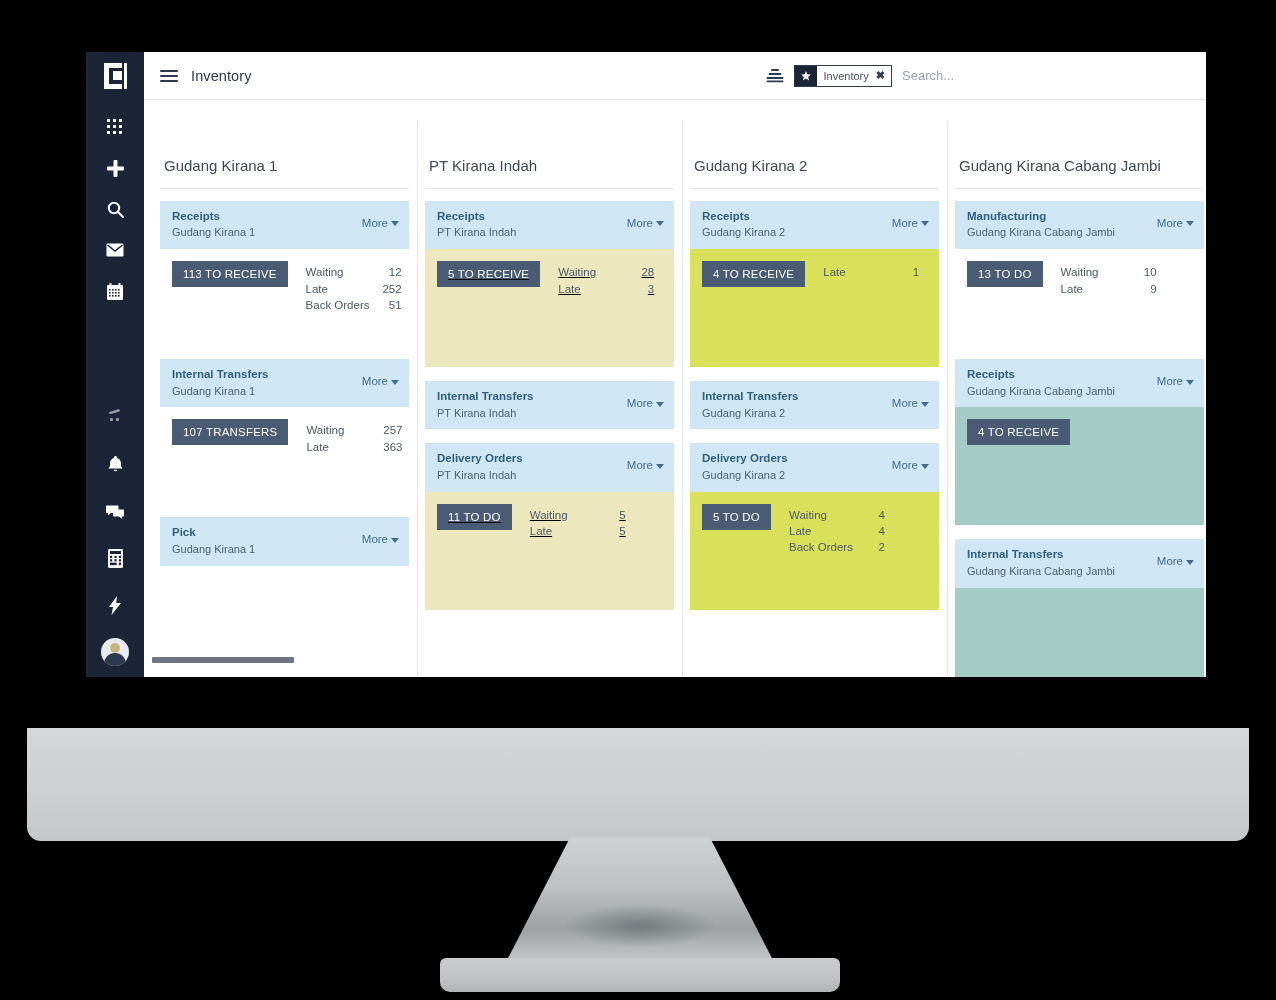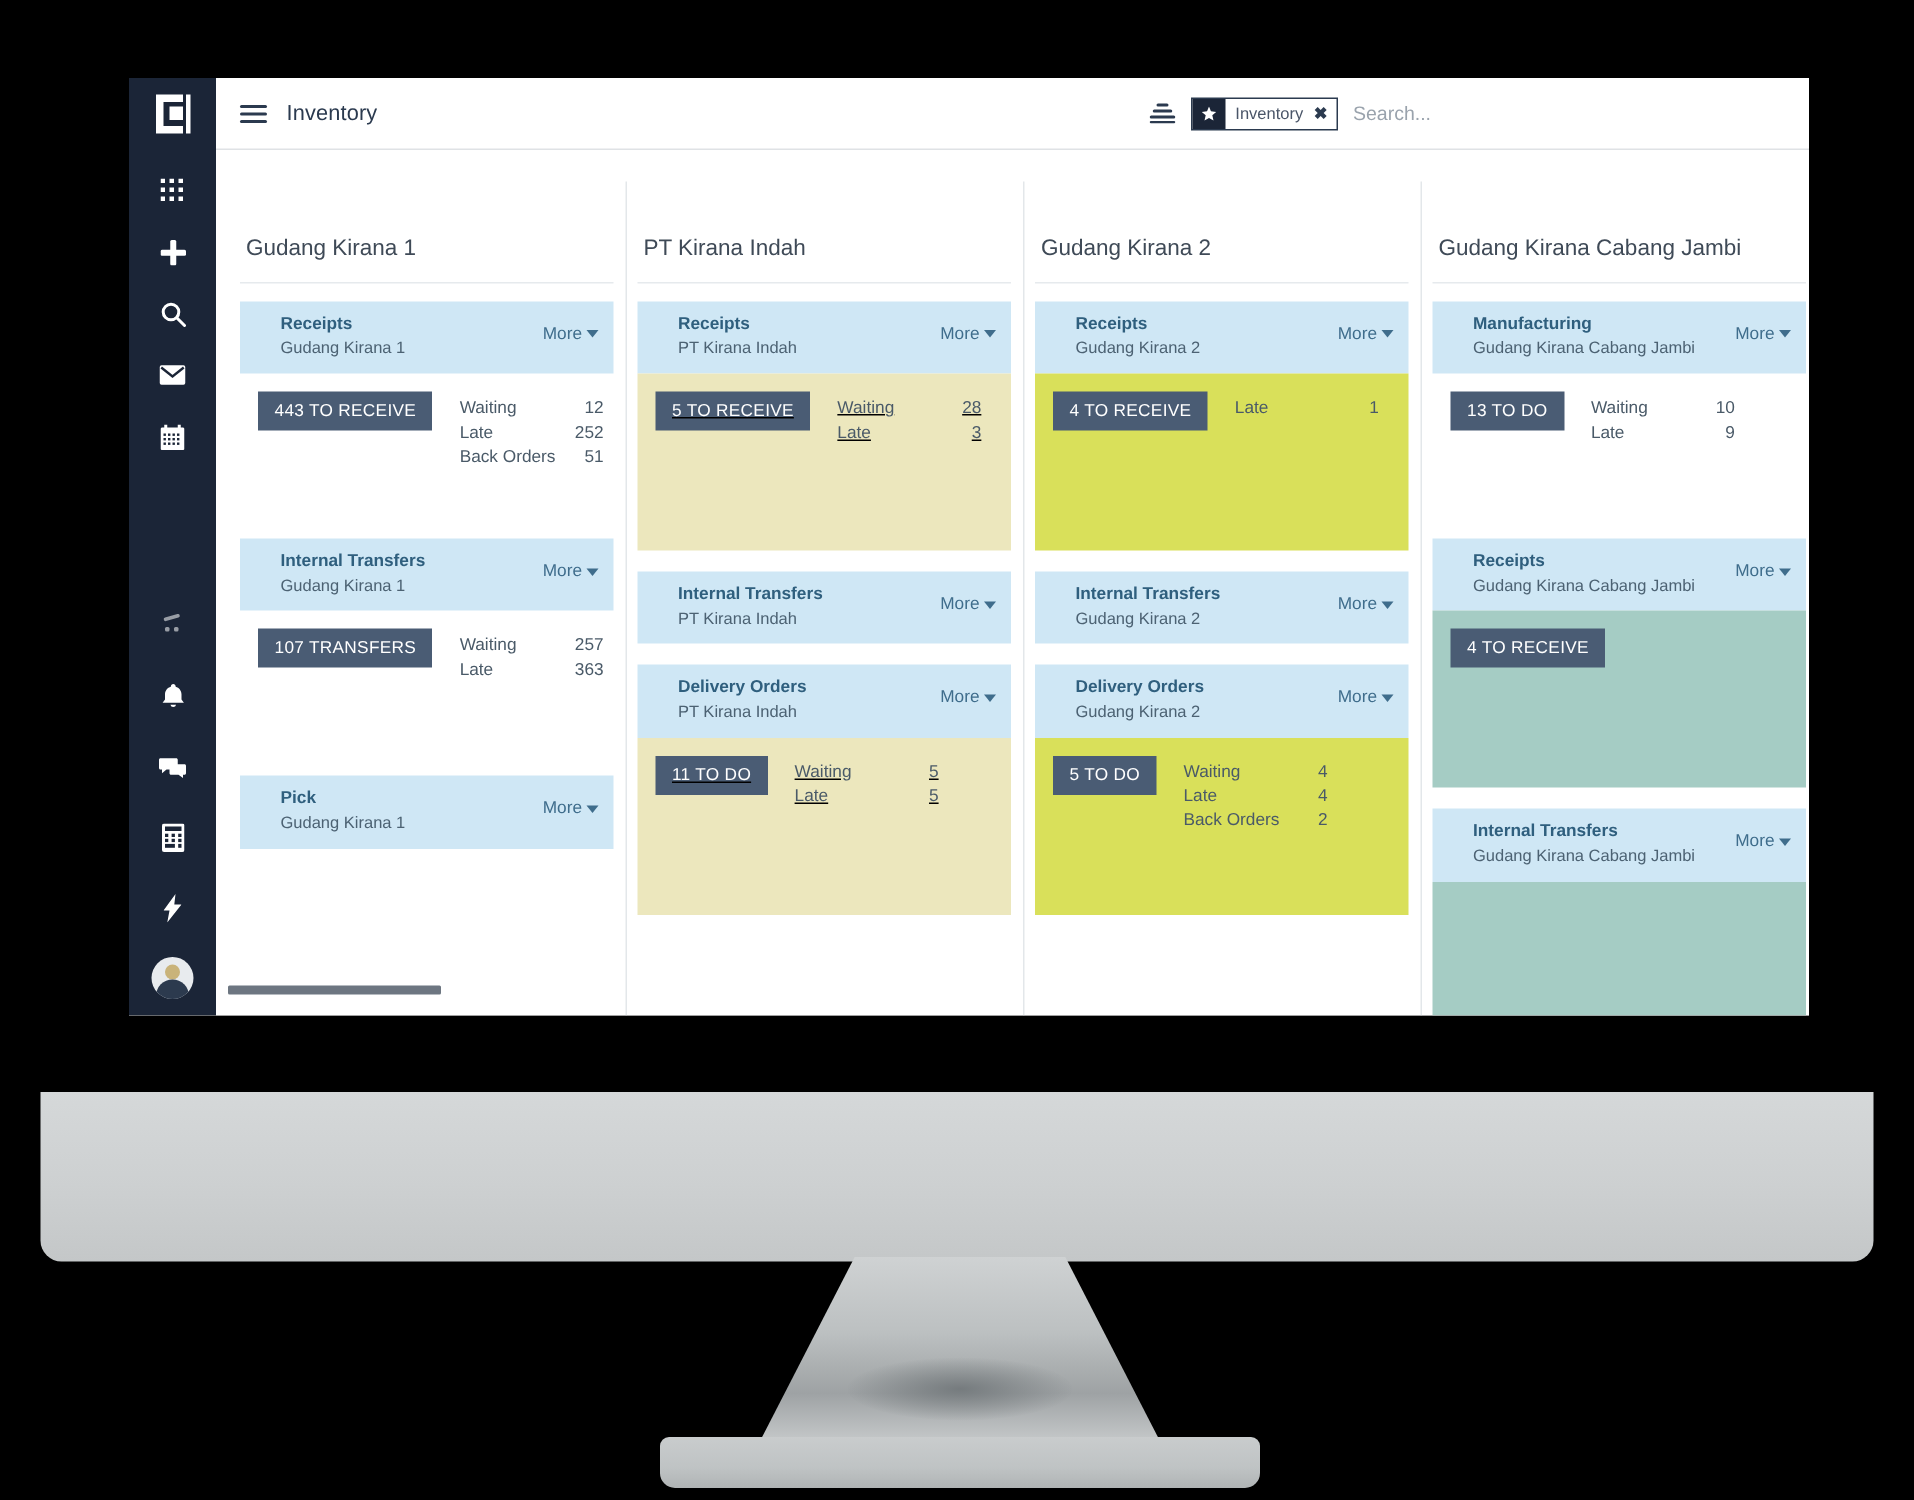--- a/index.html
+++ b/index.html
@@ -112,21 +112,21 @@
   .col-title {
     font-size: 15px; color: #3f4a57; padding: 56px 0 14px 4px;
     border-bottom: 1px solid #e6eaed; white-space: nowrap;
   }
 
   .group { padding-top: 12px; }
 
   .card { margin-bottom: 14px; }
   .card-head {
     background: #cfe7f5;
-    padding: 8px 10px 9px 27px;
+    padding: 8px 10px 9px 12px;
     display: flex; align-items: flex-start;
     min-height: 46px;
   }
   .card-head .txt { flex: 1; min-width: 0; }
   .card-name { font-size: 11.5px; font-weight: bold; color: #2f5f7e; line-height: 1.25; }
   .card-sub { font-size: 11px; color: #4c6273; line-height: 1.35; margin-top: 2px; }
   .more {
     font-size: 11.5px; color: #3f6d8c; white-space: nowrap; margin-left: 19px; cursor: pointer;
     padding-top: 8px;
   }
@@ -314,21 +314,21 @@
               <div class="group">
                 <div class="card">
                   <div class="card-head">
                     <div class="txt">
                       <div class="card-name">Receipts</div>
                       <div class="card-sub">Gudang Kirana 1</div>
                     </div>
                     <div class="more"><span>More</span><span class="caret"></span></div>
                   </div>
                   <div class="card-body body-blank">
-                    <div class="pill">443 TO RECEIVE</div>
+                    <div class="pill">113 TO RECEIVE</div>
                     <div class="stats">
                       <div class="row">
                         <span class="k">Waiting</span>
                         <span class="v">12</span>
                       </div>
                       <div class="row">
                         <span class="k">Late</span>
                         <span class="v">252</span>
                       </div>
                       <div class="row">

